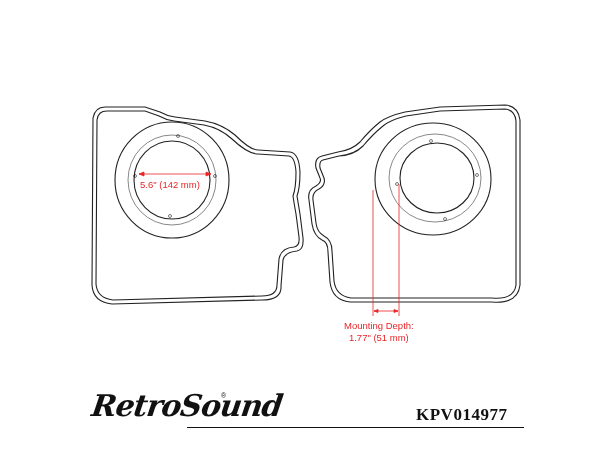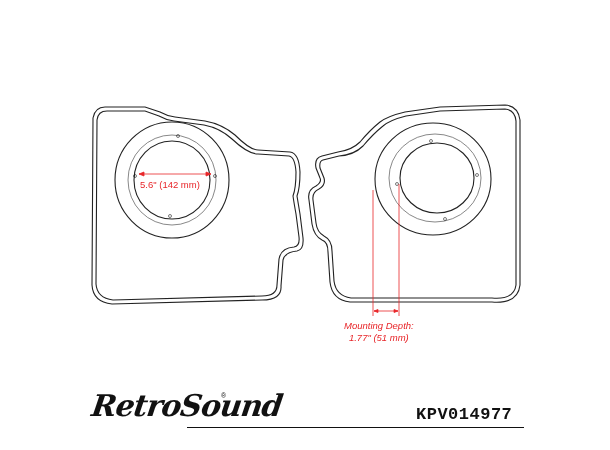--- a/index.html
+++ b/index.html
@@ -1,23 +1,23 @@
 <!DOCTYPE html>
 <html><head>
 <meta charset="utf-8">
 <style>
   html, body { margin:0; padding:0; background:#ffffff; }
   body { width:610px; height:450px; position:relative; overflow:hidden; font-family:"Liberation Sans", sans-serif; }
   #canvas { position:absolute; left:0; top:0; width:610px; height:450px; }
   .label-red { position:absolute; color:#e8262a; font-family:"Liberation Sans", sans-serif; font-size:9.5px; text-align:center; white-space:nowrap; }
   #dim-diameter { left:140px; top:179px; }
-  #dim-depth { left:344px; top:320px; line-height:12px;font-style:italic; }
+  #dim-depth { left:344px; top:320px; line-height:12px; }
   #logo { position:absolute; left:92px; top:388px; font-family:"DejaVu Serif", serif; font-style:italic; font-weight:bold; font-size:30px; color:#111; letter-spacing:-1px; transform:skewX(-8deg); }
   #logo-reg { position:absolute; left:221px; top:392px; font-size:7px; color:#111; }
-  #part-number { position:absolute; left:416px; top:405px; font-family:Liberation Mono, monospace; font-weight:bold; font-size:17px; color:#111; letter-spacing:0.5px; }
+  #part-number { position:absolute; left:416px; top:405px; font-family:Liberation Serif, serif; font-weight:bold; font-size:17px; color:#111; letter-spacing:0.5px; }
   #rule { position:absolute; left:187px; top:427px; width:337px; height:1px; background:#111; }
 </style>
 </head>
 <body>
 
 <svg id="canvas" width="610" height="450" viewBox="0 0 610 450">
 
   <g fill="none" stroke="#222" stroke-width="1.1">
     <path d="M105,107 Q95,107 93,118 L92,285 Q93,302 112,304 L262,300 Q282,300 281,286 L283,260 Q285,252 297,251 Q304,250 303,238 L300,214 Q298,202 297,196 Q300,188 300,172 Q299,153 290,152 L258,150 Q250,150 235,135 Q222,124 205,121 L175,117 Q167,116 160,112 L145,107 Z"></path>
     <path d="M107,111 Q98,111 97,120 L96,284 Q97,298 113,300 L262,296 Q277,296 277,285 L279,259 Q281,248 294,247 Q300,246 299,237 L296,214 Q294,203 293,196 Q296,188 296,172 Q295,157 289,156 L258,154 Q248,154 232,139 Q220,128 204,125 L174,121 Q166,120 159,116 L145,111 Z"></path>

